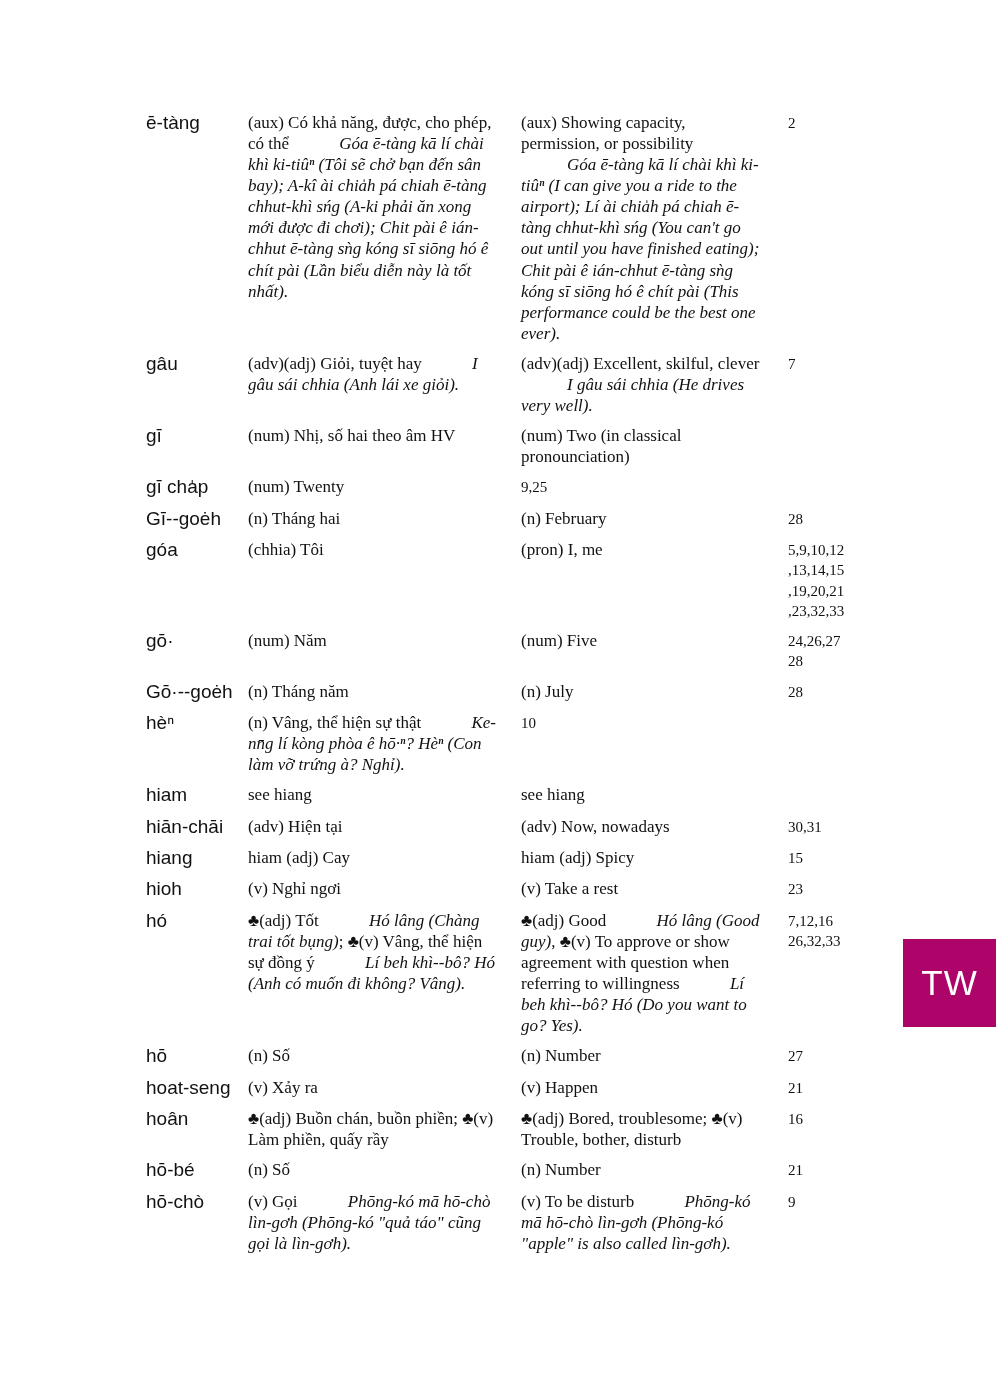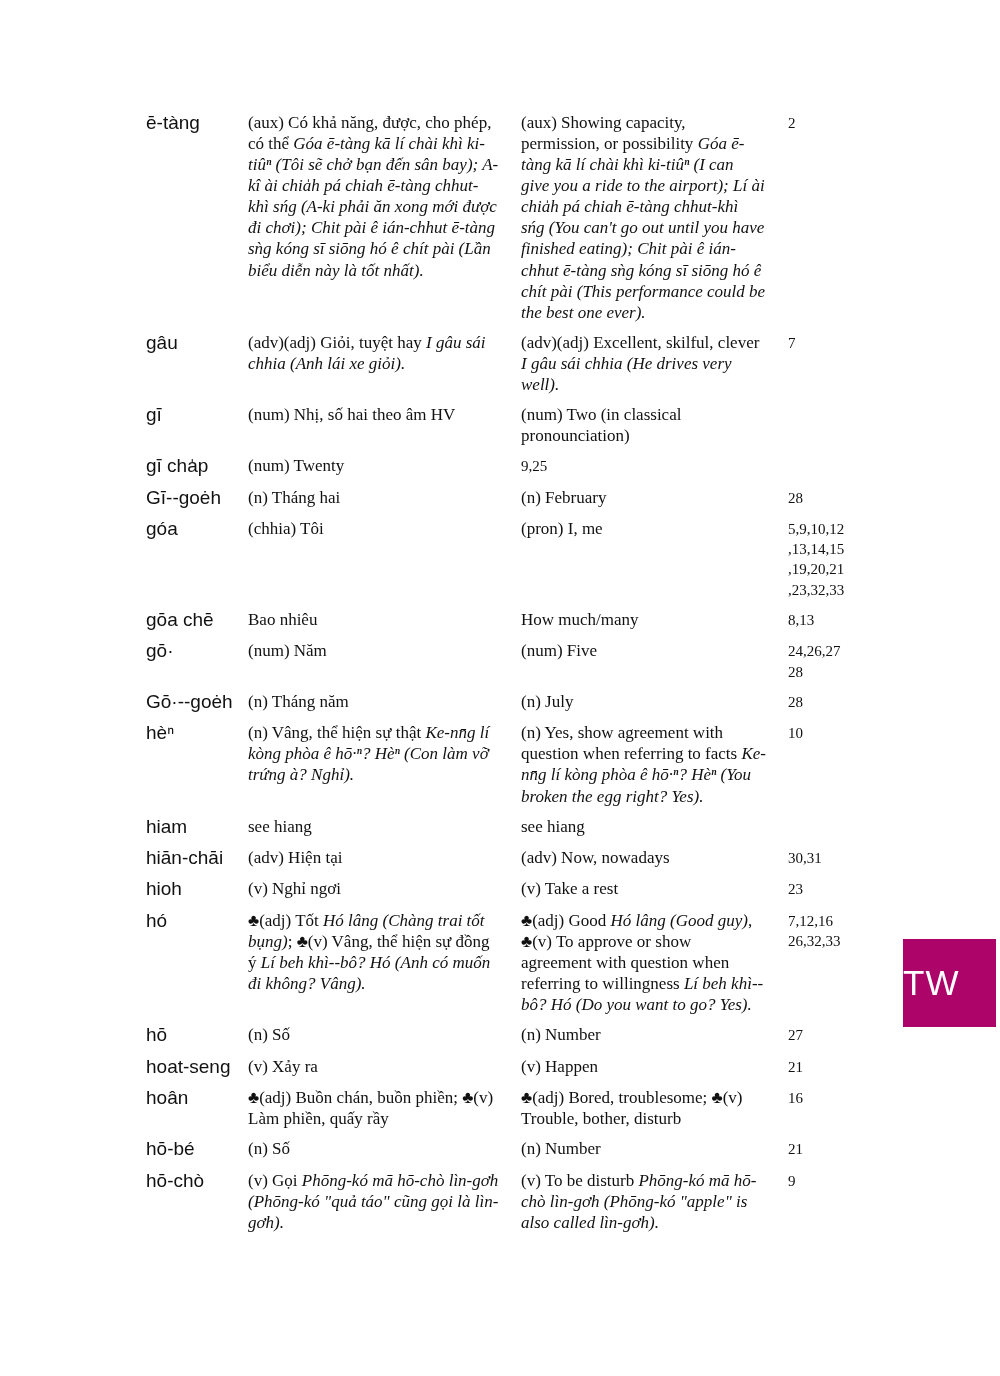--- a/index.html
+++ b/index.html
@@ -26,32 +26,32 @@
     font-family: "Liberation Sans", "DejaVu Sans", sans-serif;
     font-size: 19px;
     line-height: 1.18;
     padding-right: 6px;
   }
   .def {
     font-size: 17px;
     line-height: 1.24;
     padding-right: 22px;
   }
-  .it { font-style: italic; }
+  .it { font-style: italic; margin-left: 46px; }
   .pg {
     font-size: 15px;
     line-height: 1.35;
     white-space: pre-line;
     padding-top: 1px;
   }
   .tw-tab {
     position: absolute;
     left: 903px; top: 939px;
     width: 93px; height: 88px;
-    display: flex; align-items: center; 
+    display: flex; align-items: center; justify-content: center;
     font-family: "Liberation Sans", "DejaVu Sans", sans-serif;
     font-size: 35px;
     letter-spacing: 1px;
     color: #ffffff;
   }
 </style>
 </head>
 <body>
 
 <div class="content" id="entries-container">
@@ -87,55 +87,54 @@
     <div class="entry">
       <div class="hw">góa</div>
       <div class="def"><span>(chhia) Tôi</span></div>
       <div class="def"><span>(pron) I, me</span></div>
       <div class="pg">5,9,10,12
 ,13,14,15
 ,19,20,21
 ,23,32,33</div>
     </div>
     <div class="entry">
-      <div class="hw">gōa chē</div>
-      <div class="def"><span>Bao nhiêu</span></div>
-      <div class="def"><span>How much/many</span></div>
-      <div class="pg">8,13</div>
-    </div>
-    <div class="entry">
       <div class="hw">gō·</div>
       <div class="def"><span>(num) Năm</span></div>
       <div class="def"><span>(num) Five</span></div>
       <div class="pg">24,26,27
 28</div>
     </div>
     <div class="entry">
       <div class="hw">Gō·--goėh</div>
       <div class="def"><span>(n) Tháng năm</span></div>
       <div class="def"><span>(n) July</span></div>
       <div class="pg">28</div>
     </div>
     <div class="entry">
       <div class="hw">hèⁿ</div>
       <div class="def"><span>(n) Vâng, thể hiện sự thật </span><span class="it">Ke-nn̄g lí kòng phòa ê hō·ⁿ? Hèⁿ (Con làm vỡ trứng à? Nghỉ).</span></div>
-      <div class="def"><span>(n) Yes, show agreement with question when referring to facts </span><span class="it">Ke-nn̄g lí kòng phòa ê hō·ⁿ? Hèⁿ (You broken the egg right? Yes).</span></div>
       <div class="pg">10</div>
     </div>
     <div class="entry">
       <div class="hw">hiam</div>
       <div class="def"><span>see hiang</span></div>
       <div class="def"><span>see hiang</span></div>
       <div class="pg"></div>
     </div>
     <div class="entry">
       <div class="hw">hiān-chāi</div>
       <div class="def"><span>(adv) Hiện tại</span></div>
       <div class="def"><span>(adv) Now, nowadays</span></div>
       <div class="pg">30,31</div>
+    </div>
+    <div class="entry">
+      <div class="hw">hiang</div>
+      <div class="def"><span>hiam (adj) Cay</span></div>
+      <div class="def"><span>hiam (adj) Spicy</span></div>
+      <div class="pg">15</div>
     </div>
     <div class="entry">
       <div class="hw">hioh</div>
       <div class="def"><span>(v) Nghỉ ngơi</span></div>
       <div class="def"><span>(v) Take a rest</span></div>
       <div class="pg">23</div>
     </div>
     <div class="entry">
       <div class="hw">hó</div>
       <div class="def"><span>♣(adj) Tốt </span><span class="it">Hó lâng (Chàng trai tốt bụng)</span><span>; ♣(v) Vâng, thể hiện sự đồng ý </span><span class="it">Lí beh khì--bô? Hó (Anh có muốn đi không? Vâng).</span></div>

